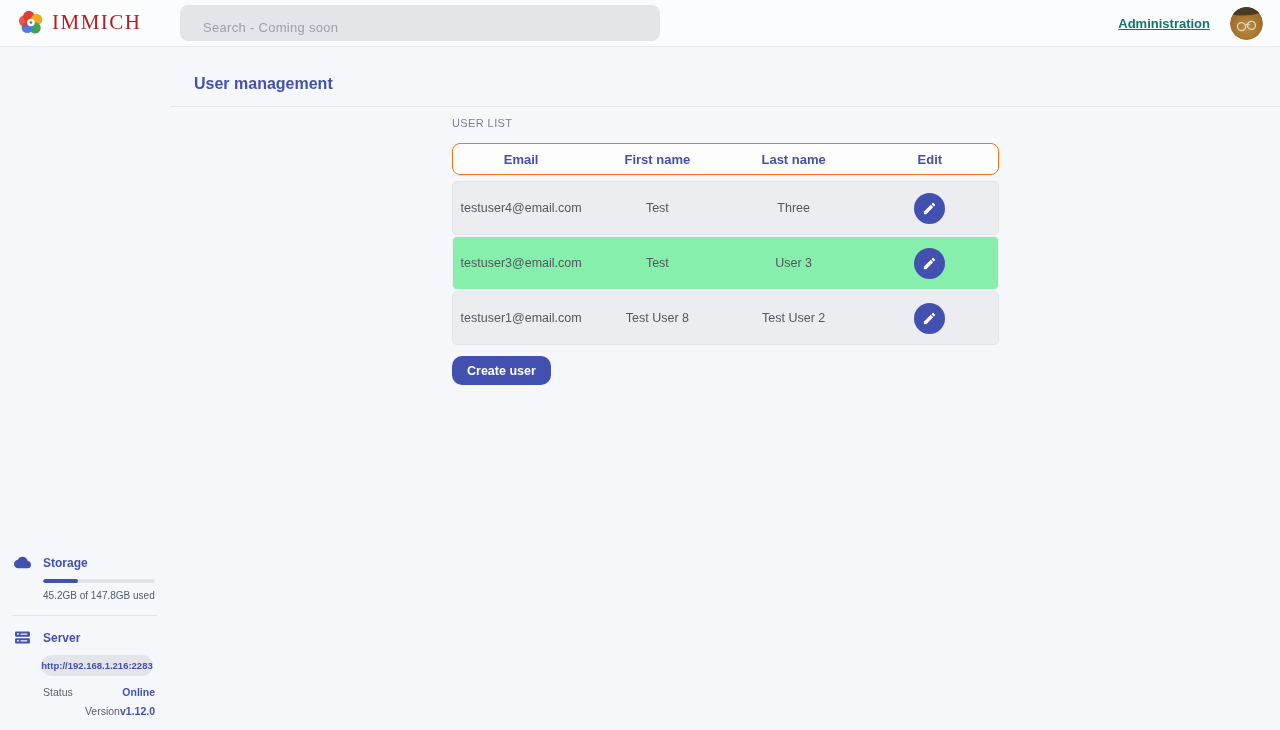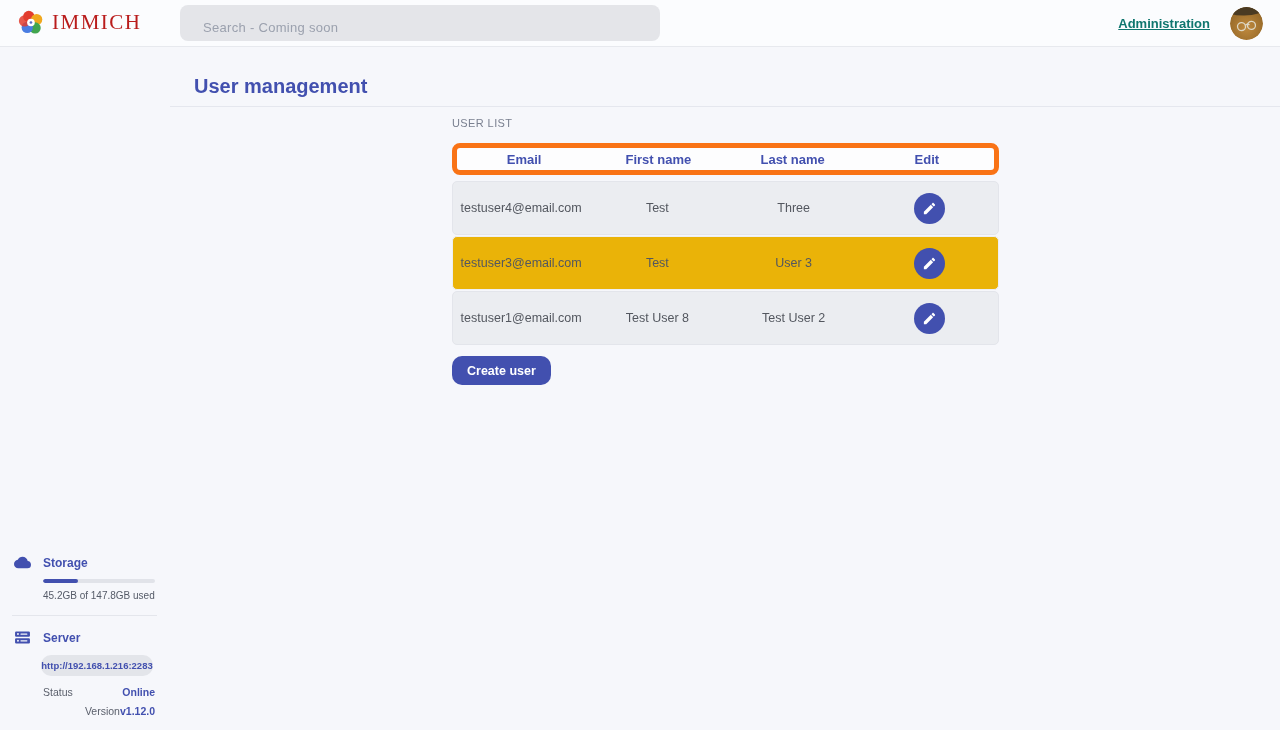--- a/index.html
+++ b/index.html
@@ -85,42 +85,42 @@
     display:flex; justify-content:space-between; align-items:baseline;
   }
   .kv-row + .kv-row { margin-top:7px;justify-content:flex-end; }
   .kv-label { font-size:10.5px; color:#5a5f6b; }
   .kv-value { font-size:10.5px; font-weight:700; color:#4250af; }
 
   
   .main { position:absolute; top:47px; left:170px; right:0; bottom:0; }
   .page-title {
     position:absolute; left:24px; top:28px;
-    font-size:20px; font-weight:600; color:#4250af;
+    font-size:16px; font-weight:600; color:#4250af;
   }
   .main-divider { position:absolute; top:59px; left:0; right:0; height:1px; background:#e5e7ee; }
   .content { position:absolute; left:282px; top:70px; width:547px; }
   .section-label {
     font-size:11px; font-weight:500; letter-spacing:.4px;
     color:#7a8090; margin-bottom:14px;
   }
   .table-header {
     height:32px; display:flex; align-items:center;
-    background:#fdfdfe; border:5px solid #f97316; border-radius:8px;
+    background:#fdfdfe; border:1px solid #f97316; border-radius:8px;
     margin-bottom:6px;
   }
   .table-header .cell { font-size:13px; font-weight:600; color:#4250af; }
   .cell { flex:1 1 0; text-align:center; }
   .table-row {
     height:54px; display:flex; align-items:center;
     border-radius:5px; margin-bottom:1px;
     font-size:12.5px; color:#53575f;
   }
   .table-row.odd  { background:#ebedf1; border:1px solid #e3e5eb; }
-  .table-row.even { background:#eab308; border:1px solid #edeff4; }
+  .table-row.even { background:#86efac; border:1px solid #edeff4; }
   .edit-btn {
     width:31px; height:31px; border-radius:50%;
     background:#4250af; border:none; cursor:pointer;
     display:inline-flex; align-items:center; justify-content:center;
   }
   .edit-btn svg { width:15px; height:15px; }
   .create-btn {
     margin-top:10px; height:29px; padding:0 15px;
     background:#4250af; color:#fff;
     border:none; border-radius:10px; cursor:pointer;

